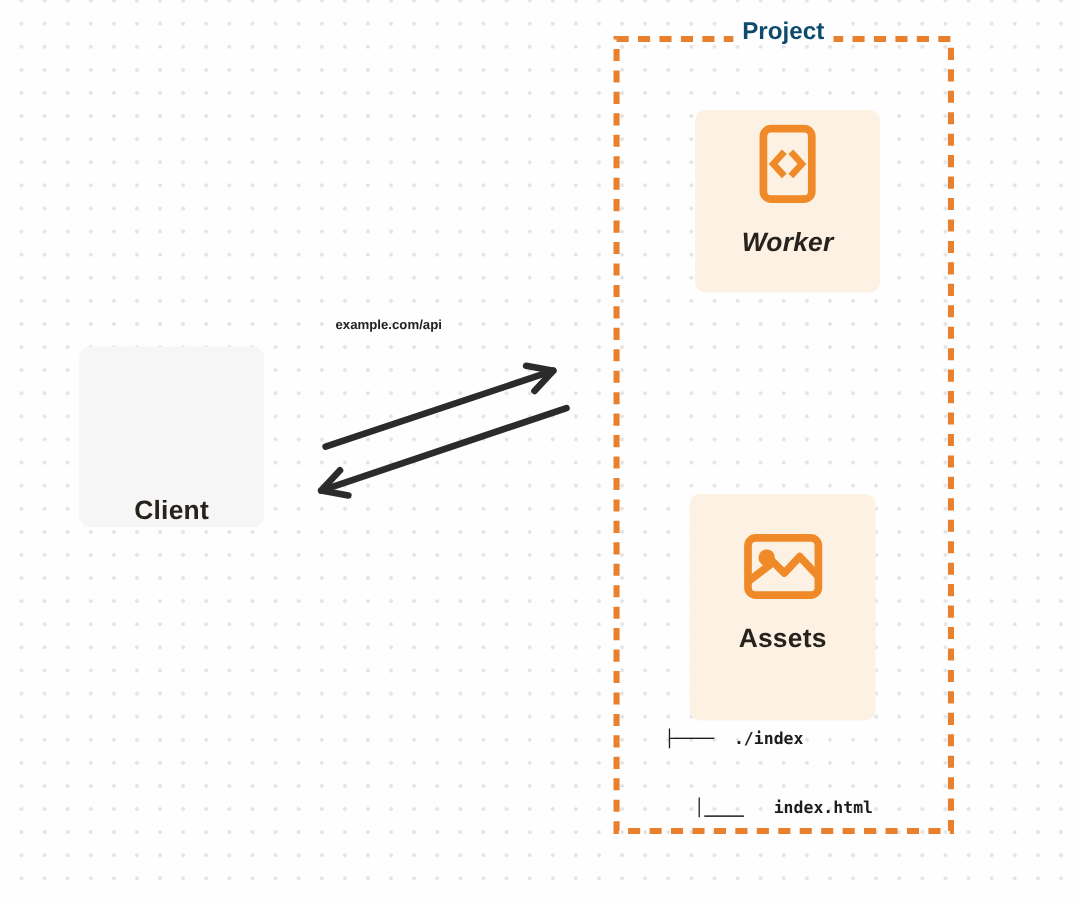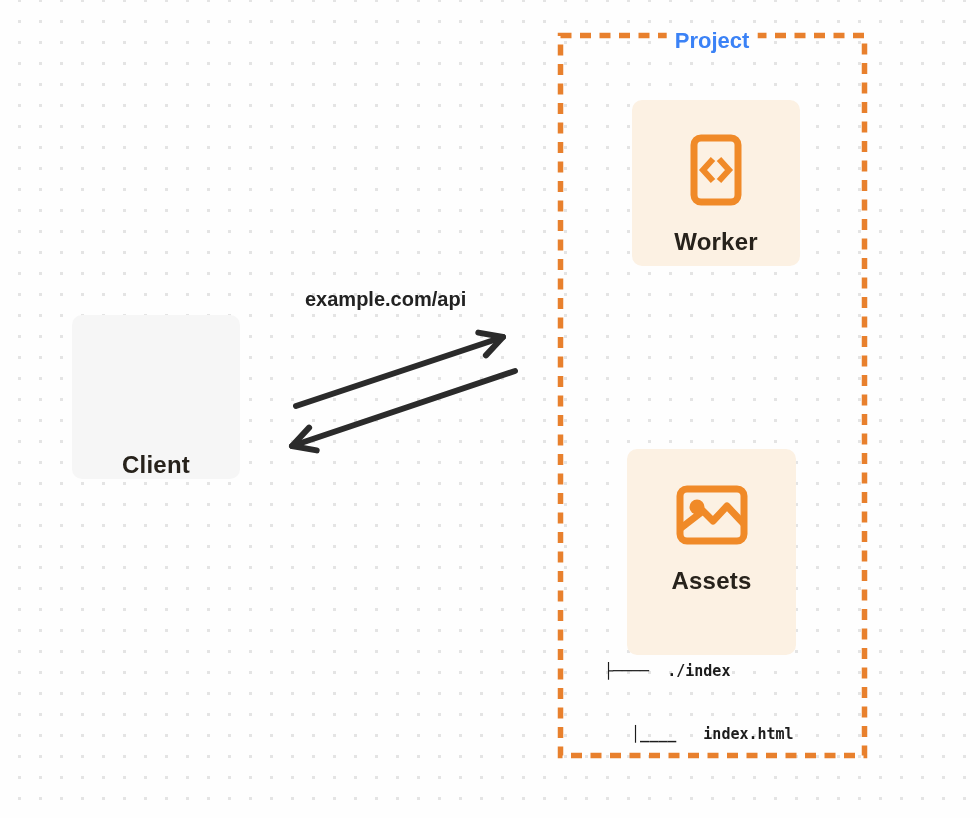--- a/index.html
+++ b/index.html
@@ -15,46 +15,46 @@
   }
   .overlay{position:absolute;left:0;top:0;width:980px;height:818px;}
   .card{
     position:absolute;
     border-radius:10px;
     display:flex;flex-direction:column;align-items:center;
     box-sizing:border-box;
   }
   .card-cream{background:#fcf1e3;}
   .card-gray{background:#f6f6f6;}
-  .worker-card{left:632px;top:100px;width:168px;height:166px;padding-top:34px;}
+  .worker-card{left:632px;top:100px;width:168px;height:166px;padding-top:13px;font-style:italic;}
   .assets-card{left:627px;top:449px;width:169px;height:206px;padding-top:36px;}
   .client-card{left:72px;top:315px;width:168px;height:164px;justify-content:flex-end;}
   .card-label{
     font-weight:700;font-size:24px;color:#27221b;letter-spacing:.2px;
   }
   .worker-card .card-label{margin-top:22px;}
   .assets-card .card-label{margin-top:22px;}
   .project-title{
-    position:absolute;left:712px;top:28px;
+    position:absolute;left:712px;top:15px;
     transform:translateX(-50%);
     background:#fefefe;
     padding:0 8px;
-    font-weight:700;font-size:22px;color:#3b82f6;
+    font-weight:700;font-size:22px;color:#0c4a6e;
     z-index:3;white-space:nowrap;
   }
   .file-tree{
     position:absolute;left:604px;top:619px;
     font-family:"DejaVu Sans Mono","Liberation Mono",monospace;
     font-size:15px;line-height:21px;font-weight:700;
     color:#1c1c1c;white-space:pre;
     z-index:2;
   }
   .request-url{
     position:absolute;left:305px;top:288px;
-    font-weight:700;font-size:20px;color:#222222;
+    font-weight:700;font-size:12px;color:#222222;
     z-index:2;white-space:nowrap;
   }
   .icon-box{flex:0 0 auto;}
 </style>
 </head>
 <body>
 
 <div class="canvas">
 
   <svg class="overlay" width="980" height="818" viewBox="0 0 980 818" aria-hidden="true">

